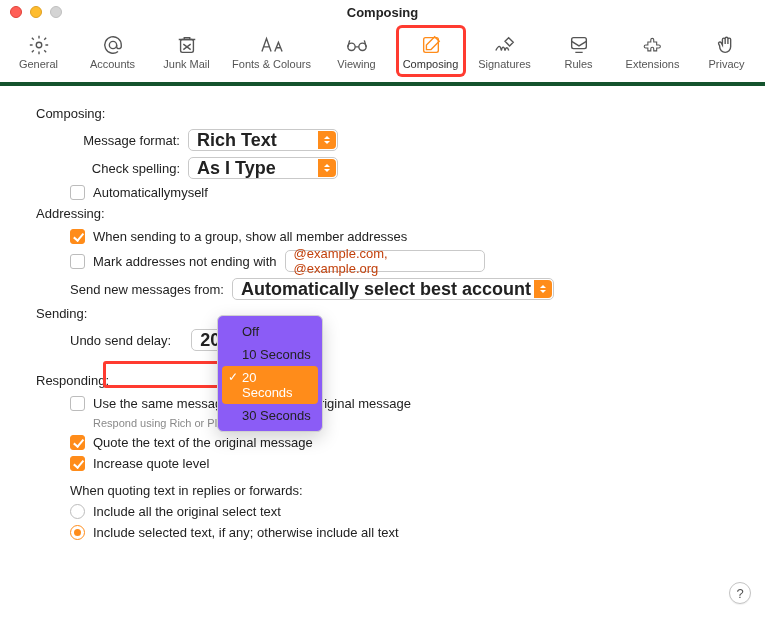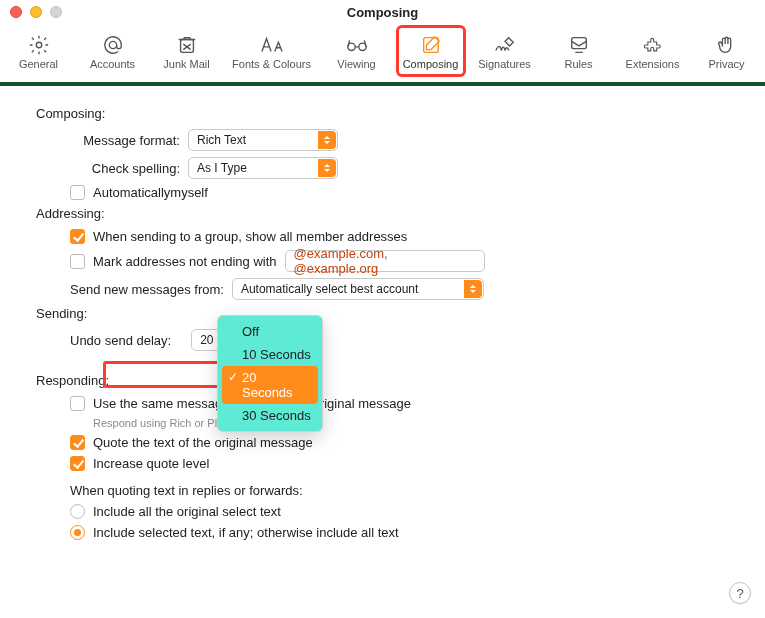--- a/index.html
+++ b/index.html
@@ -93,22 +93,23 @@
   }
   .select {
     position: relative;
     display: inline-flex;
     align-items: center;
     height: 22px;
     border: 1px solid #c9c9c9;
     border-radius: 5px;
     background: #fff;
     padding: 0 22px 0 8px;
-    font-size: 12px;
+    font-size: 18px;
     min-width: 150px;
+    font-weight: bold;
   }
   .select .arrowbox {
     position: absolute;
     right: 1px; top: 1px; bottom: 1px;
     width: 18px;
     background: #ff8c1a;
     border-radius: 0 4px 4px 0;
     display:flex; flex-direction:column; align-items:center; justify-content:center;
   }
   .select .arrowbox::before, .select .arrowbox::after {
@@ -144,21 +145,21 @@
     background:#fff;
   }
   .hint { font-size:11px; color:#8a8a8a; margin:2px 0 0 57px;}
   .subhead { padding-left:34px; margin:12px 0 6px; }
 
   
   .menu {
     position:absolute;
     left:217px; top:315px;
     width:106px;
-    background:#5eead4;
+    background:#8b5cf6;
     border:1px solid #d0d0d0;
     border-radius:6px;
     box-shadow:0 6px 18px rgba(0,0,0,.18);
     padding:4px 0;
     z-index:50;
   }
   .menu-item {
     padding:4px 10px 4px 24px;
     position:relative;
     font-size:13px;

